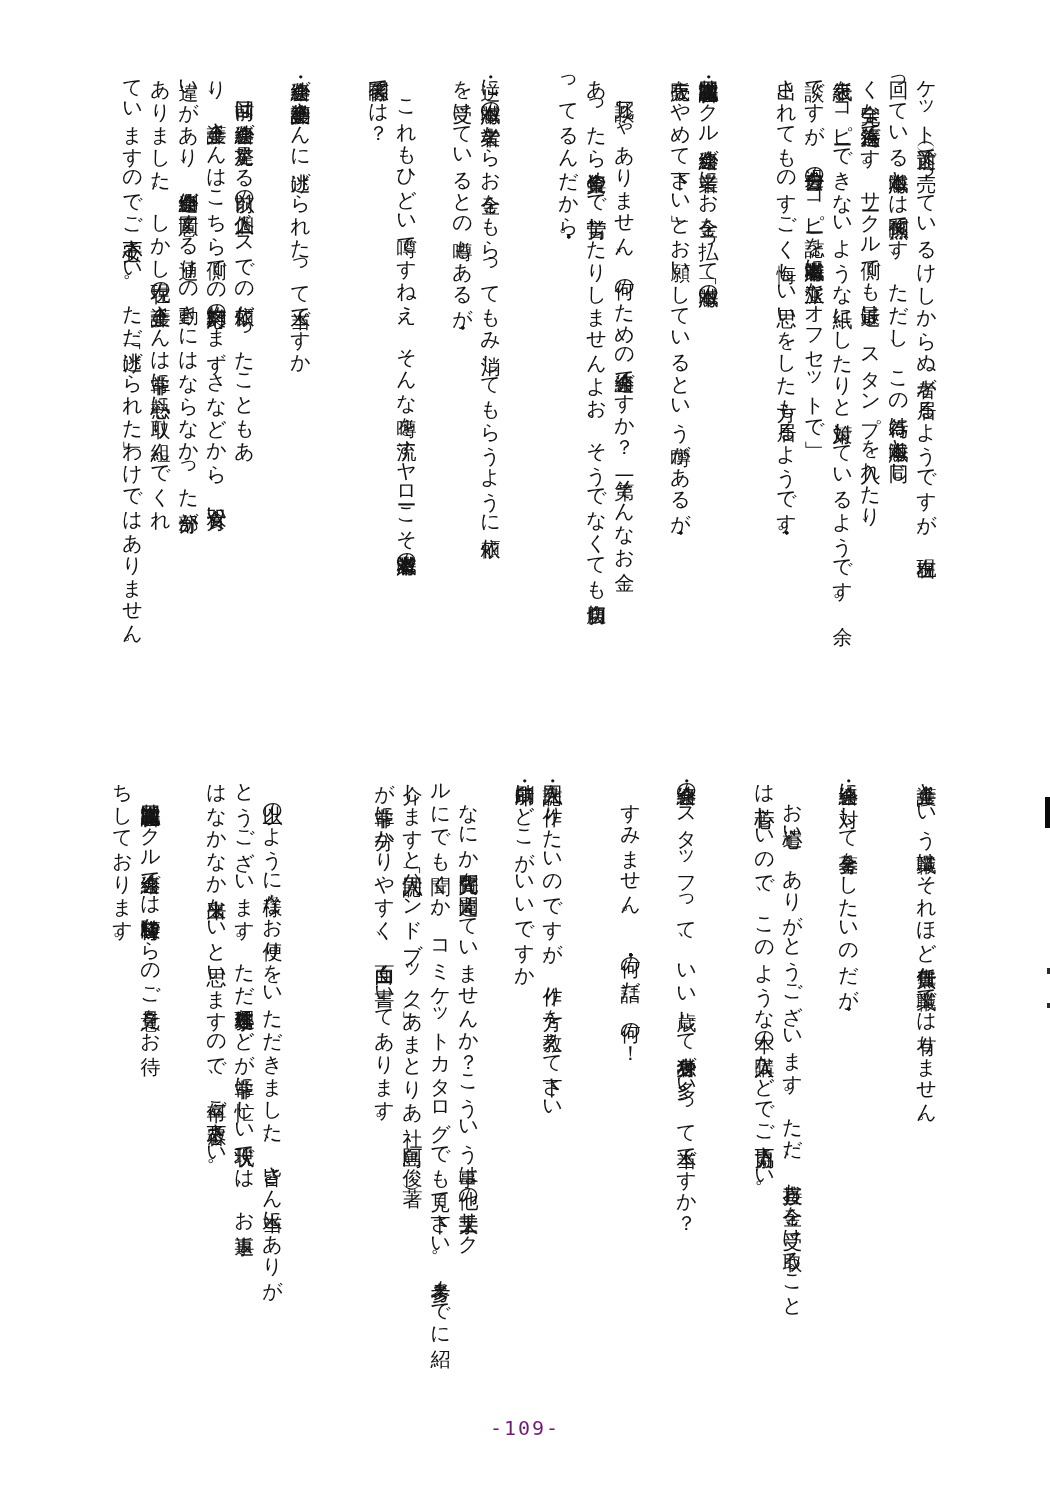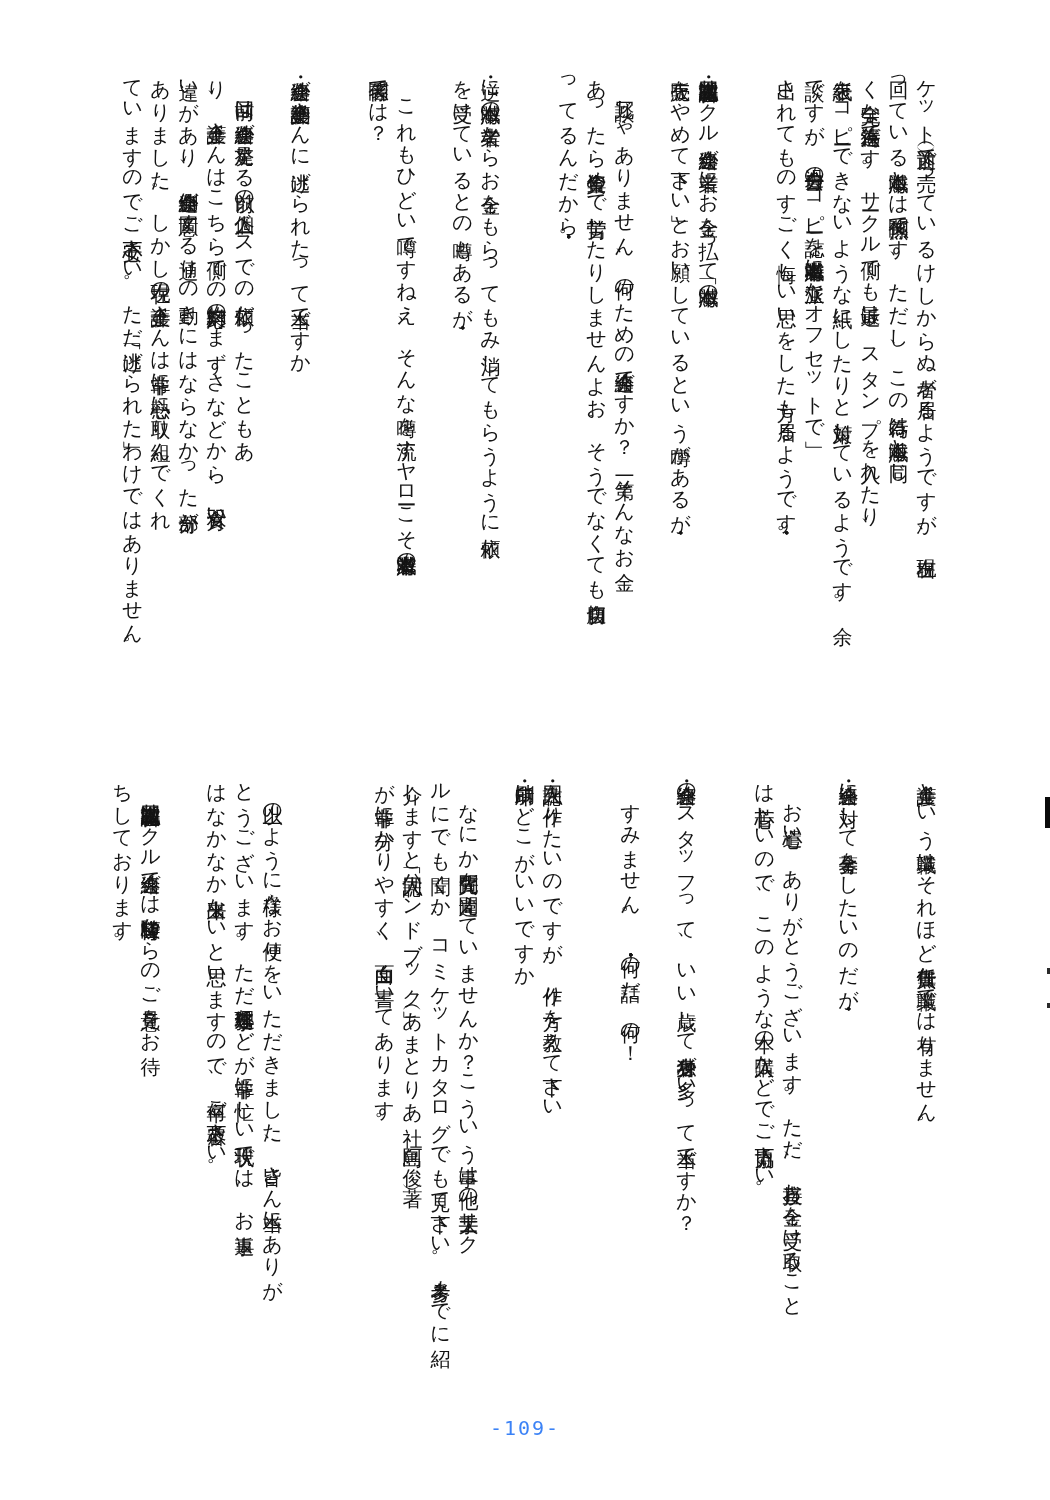--- a/index.html
+++ b/index.html
@@ -34,21 +34,21 @@
   .gap-lg { margin-left: 50px !important; }
   .gap-xl { margin-left: 84px !important; }
   .page-number {
     position: absolute;
     top: 1416px;
     left: 0;
     width: 100%;
     text-align: center;
     font-family: "DejaVu Sans Mono", monospace;
     font-size: 20px;
-    color: #3b82f6;
+    color: #701a75;
     letter-spacing: 2px;
   }
   .scan-bar {
     position: absolute;
     right: 0;
     width: 5px;
     background: #0a0a0a;
   }
   .scan-bar.b1 { top: 797px; height: 31px; }
   .scan-bar.b2 { top: 968px; height: 6px; width: 3px; background: #2a2a2a; }

